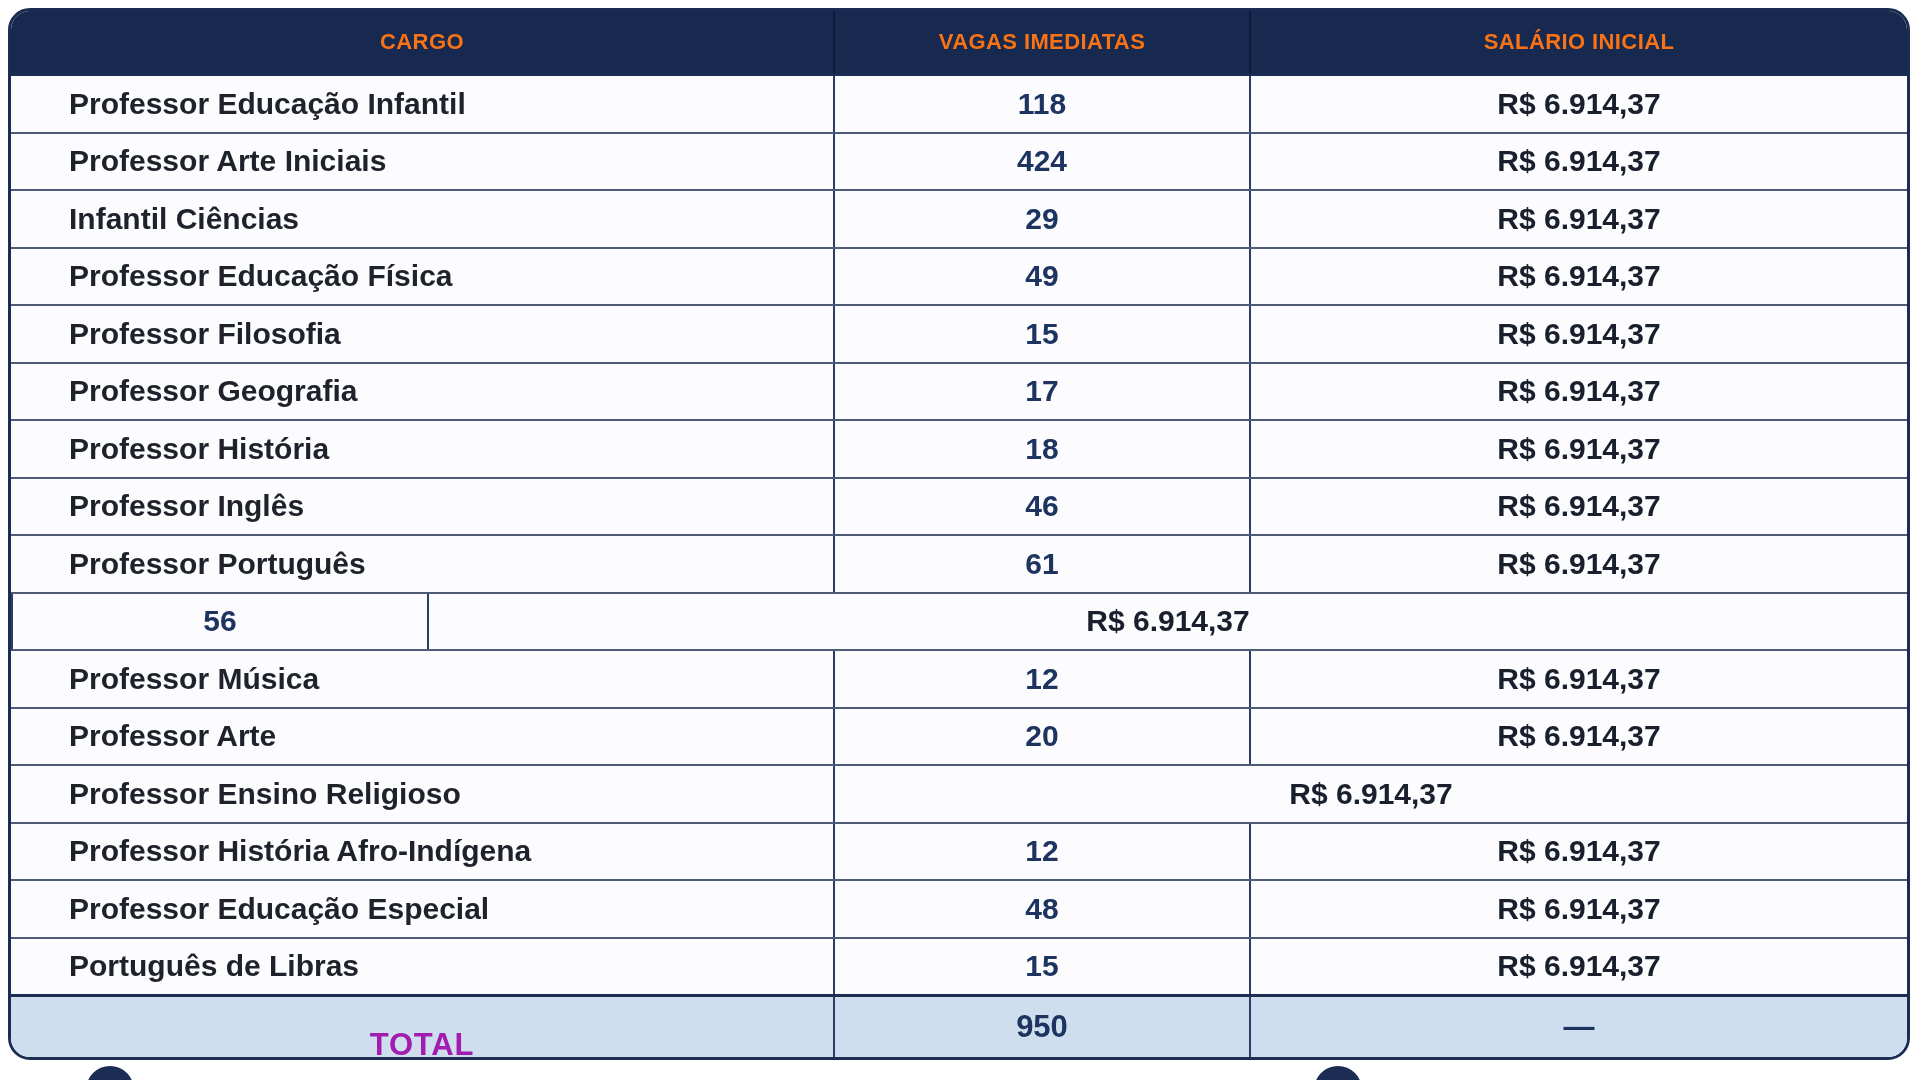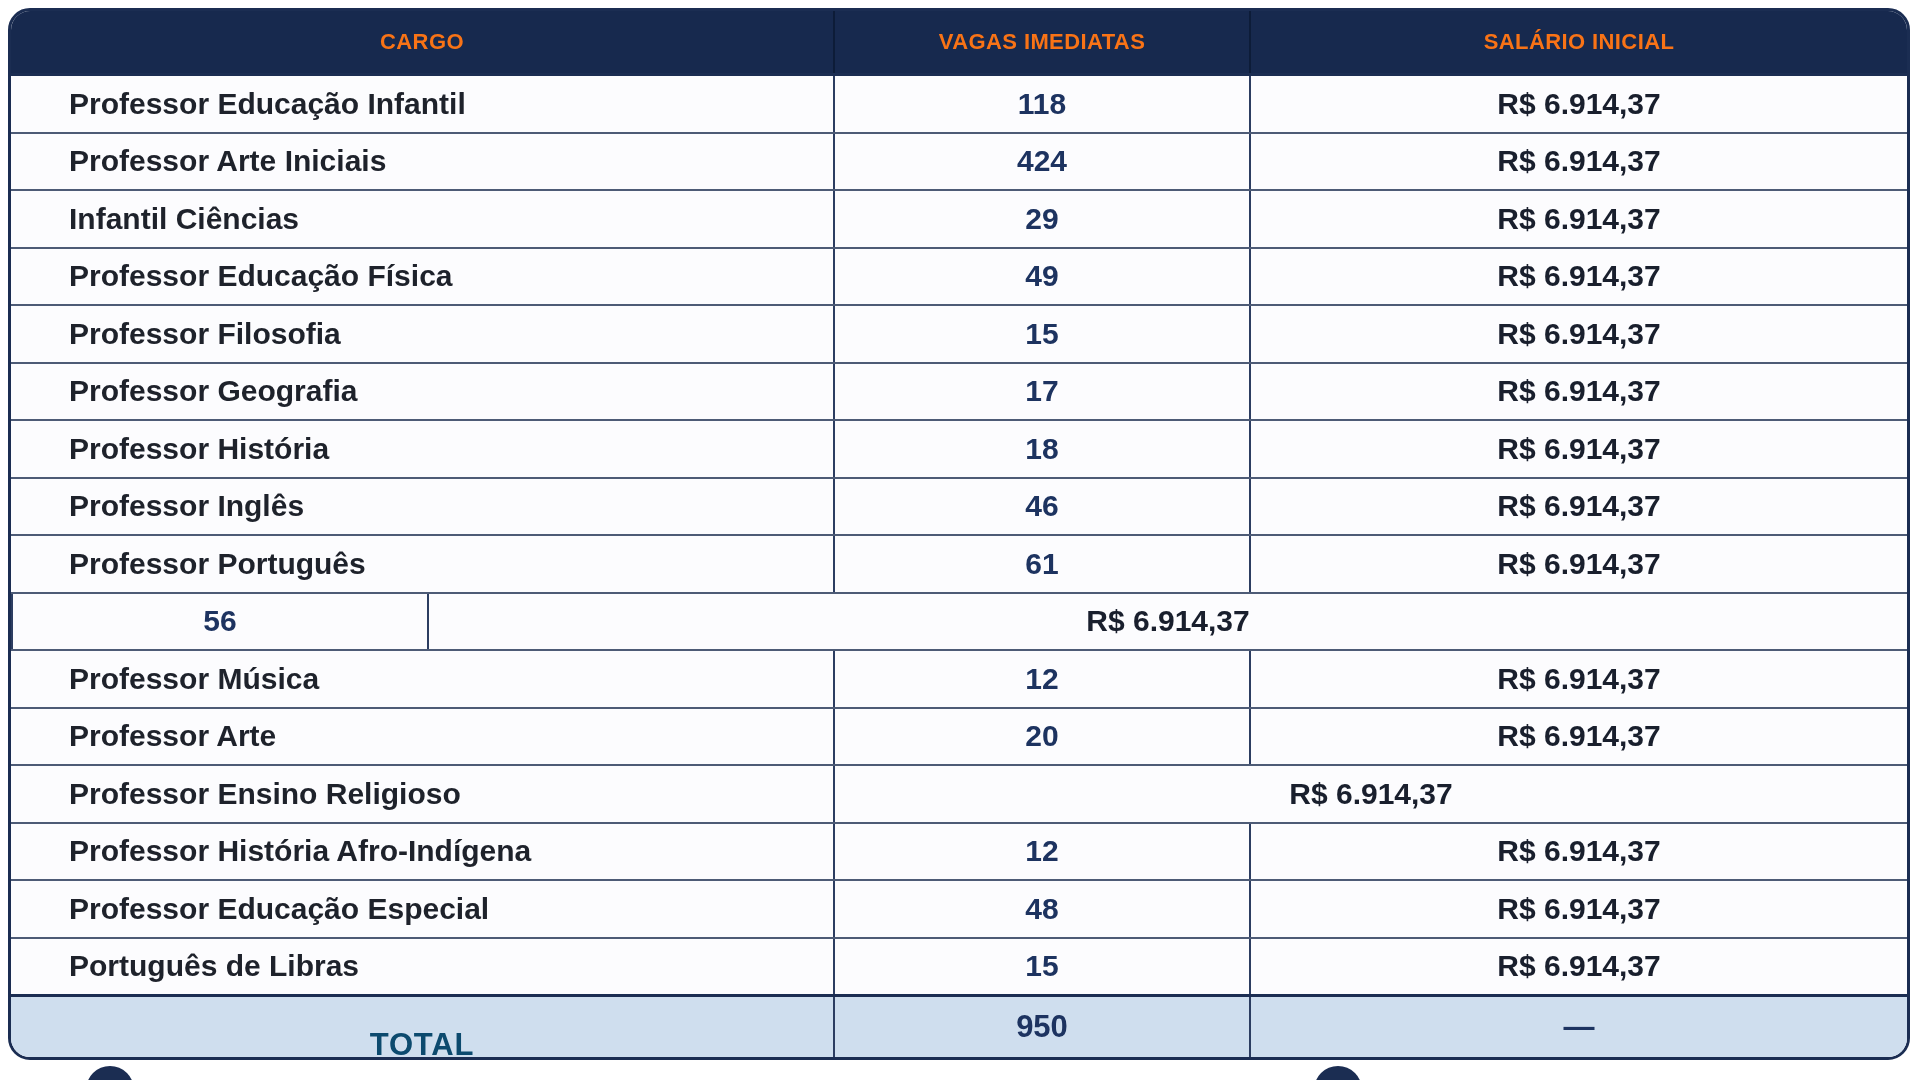--- a/index.html
+++ b/index.html
@@ -85,21 +85,21 @@
     display: flex;
     height: 60px;
     flex: 0 0 60px;
     background: #cfdeee;
     border-top: 3px solid #1b2d52;
   }
   .tfoot .cell { font-size: 31px; }
   .tfoot .cell.total-label {
     justify-content: center;
     font-weight: 700;
-    color: #0c4a6e;
+    color: #a21caf;
     letter-spacing: 0.8px;
     margin-top: 36px;
   }
   .tfoot .cell.vagas, .tfoot .cell.salario { color: #1d3360; }
   .dot {
     position: absolute;
     width: 48px;
     height: 48px;
     border-radius: 50%;
     background: #1b2d52;

